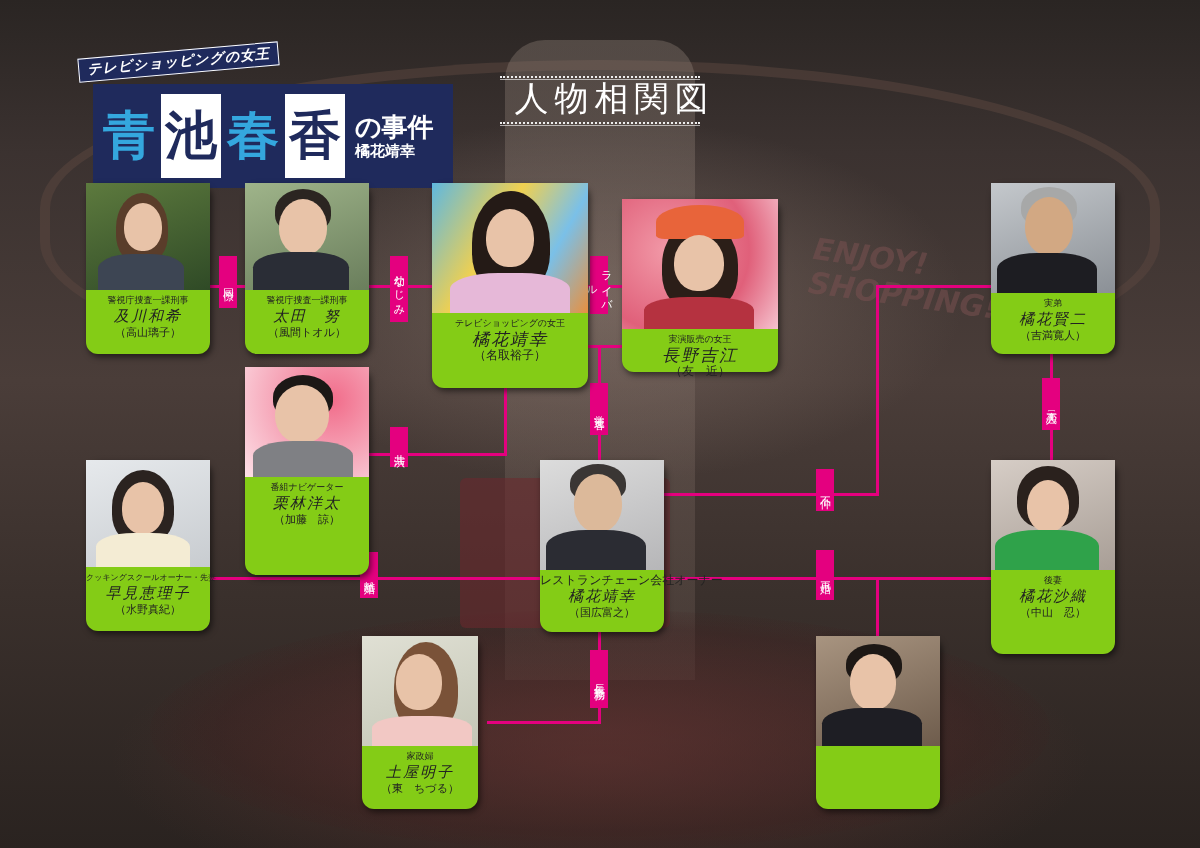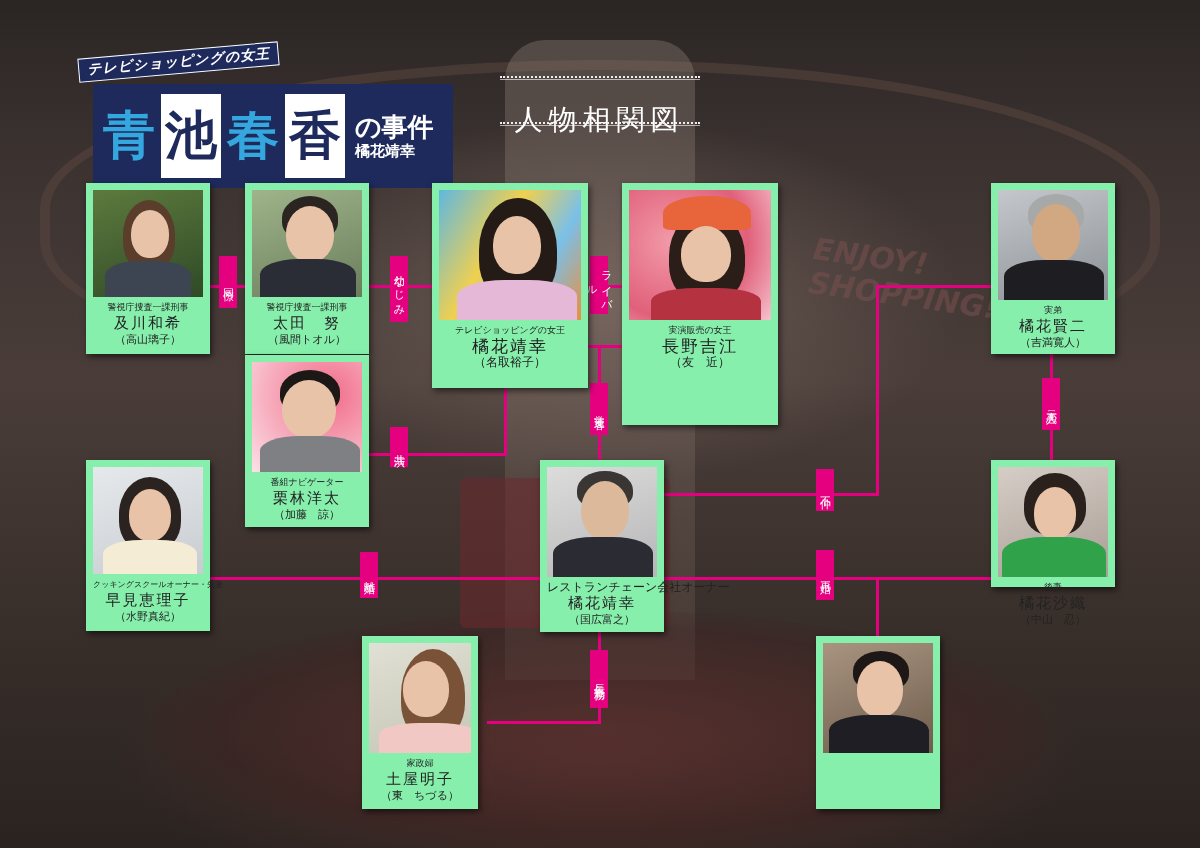--- a/index.html
+++ b/index.html
@@ -56,60 +56,61 @@
     display: flex; align-items: center; justify-content: center; margin-right: 2px;
   }
   .logo-char.blue { color: #34a7de; background: #1f2a5c; }
   .logo-char.white { color: #1f2a5c; background: #fff; }
   .logo-right { color: #fff; margin-left: 8px; }
   .logo-right .t1 { font-size: 26px; font-weight: bold; line-height: 30px; }
   .logo-right .t2 { font-size: 15px; font-weight: bold; line-height: 18px; }
 
   
   .chart-title {
-    position: absolute; left: 497px; top: 78px; width: 205px; text-align: center;
-    color: #fff; font-size: 28px; letter-spacing: 6px; line-height: 40px; margin-top: 22px;
+    position: absolute; left: 512px; top: 78px; width: 205px; text-align: center;
+    color: #fff; font-size: 34px; letter-spacing: 6px; line-height: 40px;
   }
   .title-rule {
     position: absolute; left: 500px; width: 200px; height: 4px;
     border-top: 2px dotted #eee; border-bottom: 1px solid rgba(255,255,255,0.6);
   }
 
   
   .line { position: absolute; background: #e4007f; }
   .rel {
     position: absolute; background: #e4007f; color: #fff;
     font-family: "DejaVu Sans", sans-serif; font-size: 11px;
     width: 18px; text-align: center; line-height: 15px; padding: 4px 0;
     writing-mode: vertical-rl; letter-spacing: 2px;
     display: flex; align-items: center; justify-content: center;
   }
 
   
   .card {
-    position: absolute; background: #86efac; padding: 7px;
+    position: absolute; background: #84cc16; padding: 0;
     box-shadow: 2px 3px 6px rgba(0,0,0,0.55);
+    border-radius: 12px;
   }
   .photo {
     width: 100%; position: relative; overflow: hidden;
     display: flex; align-items: flex-end; justify-content: center;
   }
   .photo .head {
     position: absolute; border-radius: 50% 50% 46% 46%;
     background: #e8c3a8;
   }
   .photo .hair {
     position: absolute; border-radius: 50% 50% 40% 40%;
   }
   .photo .body {
     position: absolute; bottom: 0; border-radius: 40% 40% 0 0;
   }
   .info { text-align: center; color: #222; }
   .role { font-size: 9px; line-height: 13px; margin-top: 4px; white-space: nowrap; }
-  .name { font-size: 15px; line-height: 18px; letter-spacing: 2px; white-space: nowrap; }
+  .name { font-size: 15px; line-height: 18px; letter-spacing: 2px; white-space: nowrap; font-style: italic; }
   .actor { font-size: 11px; line-height: 15px; white-space: nowrap; }
 </style>
 </head>
 <body>
 
 <div class="stage-ring"></div>
 <div class="stage-tower"></div>
 <div class="stage-floor"></div>
 <div class="stage-banner"></div>
 <div class="enjoy-text">
@@ -195,21 +196,21 @@
     <div class="head" style="left:54px; top:26px; width:48px; height:58px"></div>
     <div class="body" style="left:18px; width:120px; height:40px; background:#e6b8d8"></div>
   </div>
   <div class="info">
     <div class="role">テレビショッピングの女王</div>
     <div class="name" style="font-size:17px">橘花靖幸</div>
     <div class="actor" style="font-size:12px">（名取裕子）</div>
   </div>
 </div>
 
-<div class="card" style="left:622px; top:183px; width:156px; height:242px">
+<div class="card" style="left:622px; top:199px; width:156px; height:173px">
   <div class="photo" style="height:130px; background:radial-gradient(circle at 30% 40%,#f29aa8,#e0607a 60%,#f6c3cf)">
     <div class="hair" style="left:40px; top:20px; width:76px; height:92px; background:#2b1e18"></div>
     <div class="hair" style="left:34px; top:6px; width:88px; height:34px; background:#e8643a; border-radius:50% 50% 10% 10%"></div>
     <div class="head" style="left:52px; top:36px; width:50px; height:56px"></div>
     <div class="body" style="left:22px; width:110px; height:32px; background:#b53240"></div>
   </div>
   <div class="info">
     <div class="role">実演販売の女王</div>
     <div class="name" style="font-size:17px">長野吉江</div>
     <div class="actor" style="font-size:12px">（友　近）</div>
@@ -222,21 +223,21 @@
     <div class="head" style="left:34px; top:14px; width:48px; height:58px; background:#d2a883"></div>
     <div class="body" style="left:6px; width:100px; height:40px; background:#1d1d22"></div>
   </div>
   <div class="info">
     <div class="role">実弟</div>
     <div class="name">橘花賢二</div>
     <div class="actor">（吉満寛人）</div>
   </div>
 </div>
 
-<div class="card" style="left:245px; top:355px; width:124px; height:172px">
+<div class="card" style="left:245px; top:367px; width:124px; height:208px">
   <div class="photo" style="height:110px; background:radial-gradient(circle at 70% 30%,#f16c8a,#f7b2c2 60%,#fde1e8)">
     <div class="hair" style="left:28px; top:8px; width:60px; height:44px; background:#1c1816"></div>
     <div class="head" style="left:30px; top:18px; width:54px; height:58px"></div>
     <div class="body" style="left:8px; width:100px; height:36px; background:#7f8084"></div>
   </div>
   <div class="info">
     <div class="role">番組ナビゲーター</div>
     <div class="name">栗林洋太</div>
     <div class="actor">（加藤　諒）</div>
   </div>
@@ -261,21 +262,21 @@
     <div class="head" style="left:34px; top:14px; width:48px; height:58px; background:#dcb99a"></div>
     <div class="body" style="left:6px; width:100px; height:40px; background:#2b2c33"></div>
   </div>
   <div class="info">
     <div class="role" style="font-size:12px">レストランチェーン会社オーナー</div>
     <div class="name">橘花靖幸</div>
     <div class="actor">（国広富之）</div>
   </div>
 </div>
 
-<div class="card" style="left:991px; top:460px; width:124px; height:127px">
+<div class="card" style="left:991px; top:460px; width:124px; height:194px">
   <div class="photo" style="height:110px; background:linear-gradient(160deg,#d6cdc6,#a89e96)">
     <div class="hair" style="left:26px; top:6px; width:62px; height:62px; background:#2a211d"></div>
     <div class="head" style="left:36px; top:20px; width:42px; height:52px"></div>
     <div class="body" style="left:4px; width:104px; height:40px; background:#2fa24a"></div>
   </div>
   <div class="info">
     <div class="role">後妻</div>
     <div class="name">橘花沙織</div>
     <div class="actor">（中山　忍）</div>
   </div>

